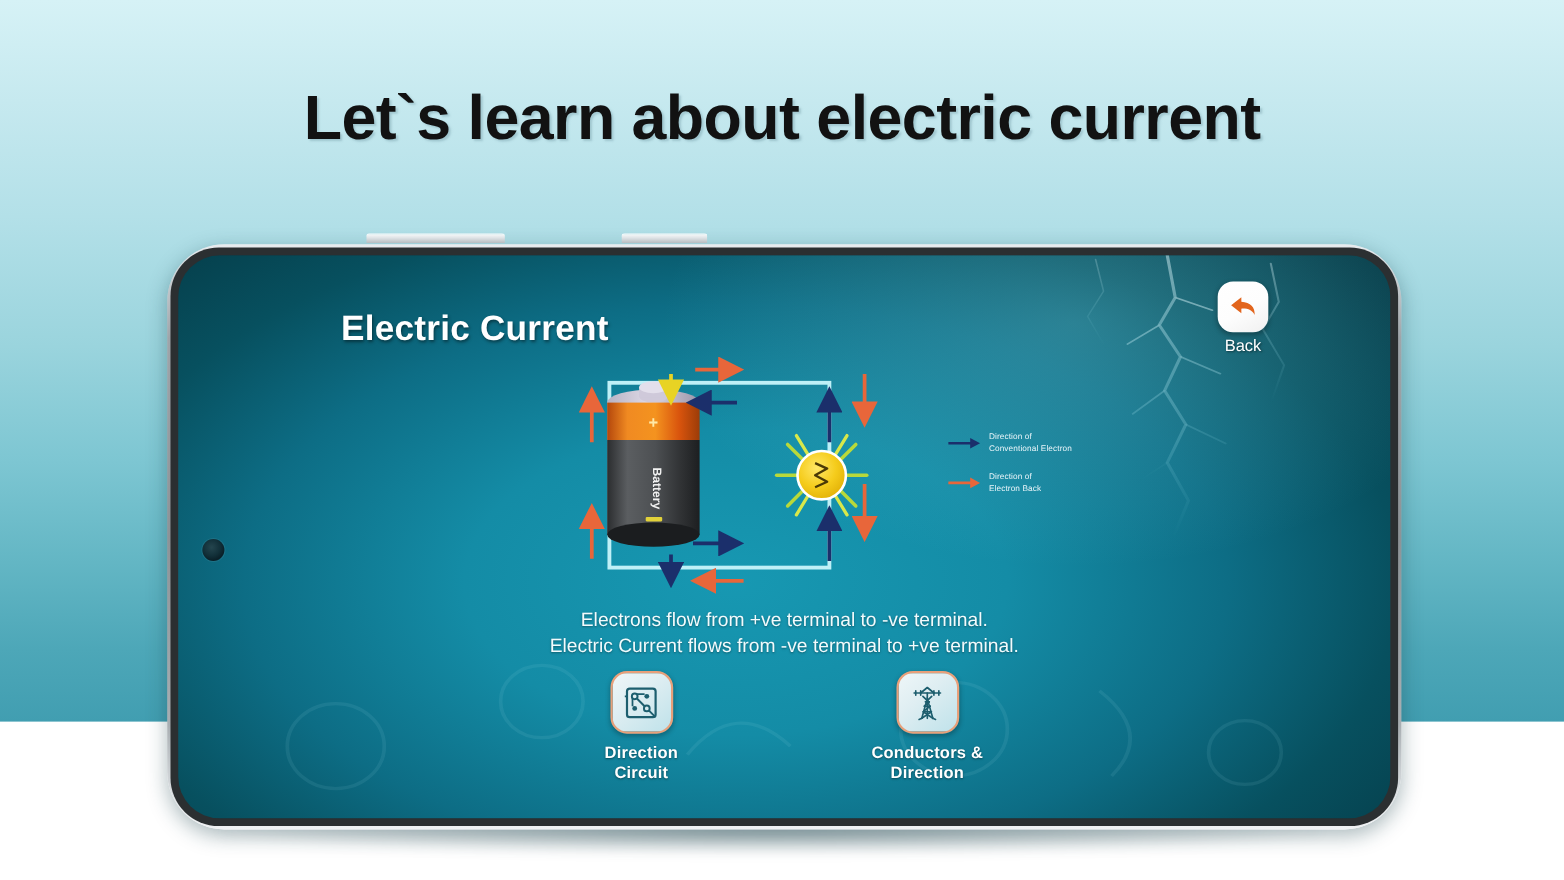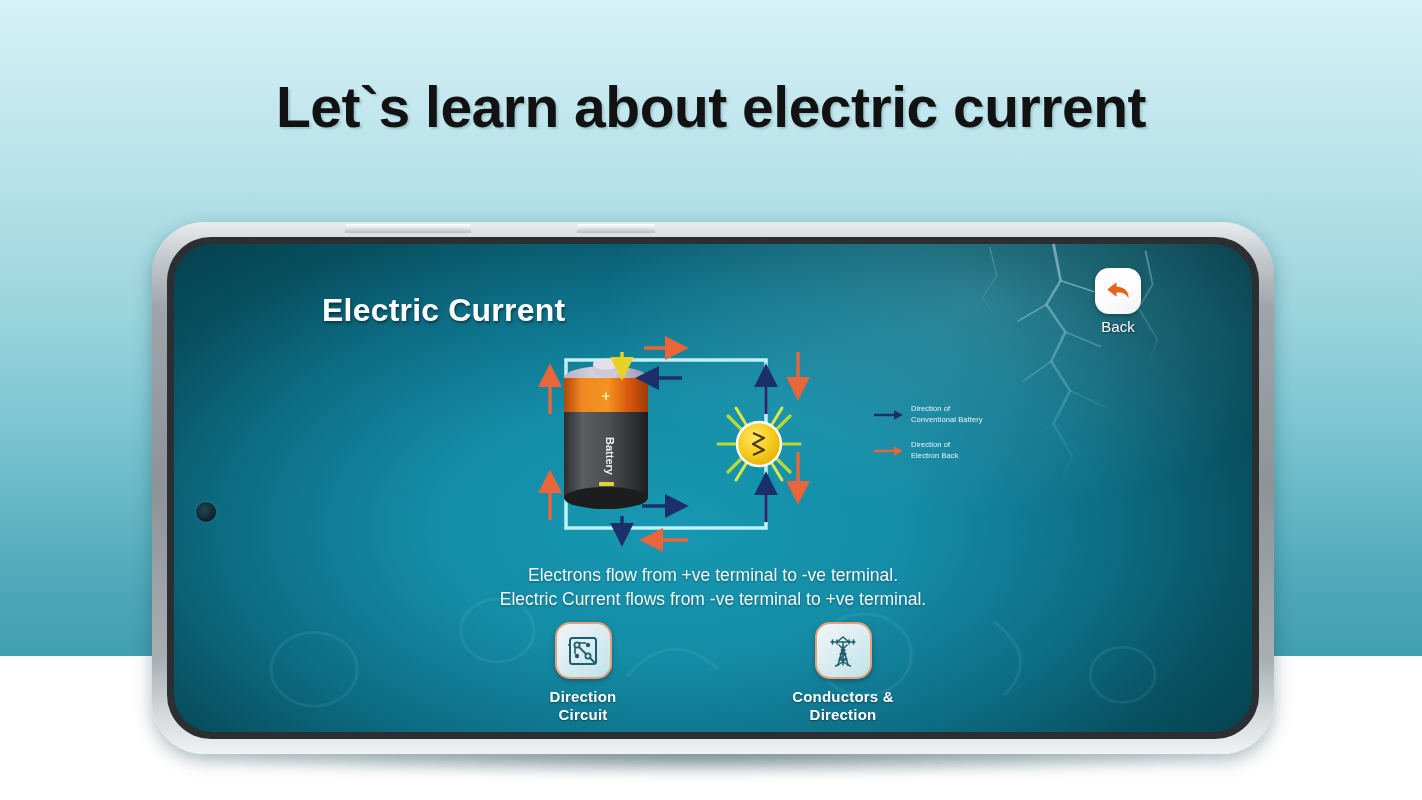--- a/index.html
+++ b/index.html
@@ -46,21 +46,21 @@
     background: radial-gradient(ellipse at 50% 40%, rgba(20,60,70,0.40) 0%, rgba(20,60,70,0.16) 45%, rgba(20,60,70,0) 75%);
     filter: blur(5px);
   }
   #phone {
     position: absolute;
     left: 152px; top: 222px;
     width: 1122px; height: 532px;
     border-radius: 52px;
     background: linear-gradient(180deg,#e9ecef 0%, #c3c8cc 7%, #9fa5aa 16%, #8d9397 50%, #a8aeb2 82%, #d7dbde 93%, #f0f2f4 100%);
     box-shadow: 0 6px 18px rgba(20,60,70,0.35);
-    padding: 15px;
+    padding: 3px;
   }
   #phone-inner {
     position: relative;
     width: 100%; height: 100%;
     border-radius: 44px;
     background: #2b2f31;
     padding: 7px;
   }
   .side-btn {
     position: absolute;
@@ -307,21 +307,21 @@
 
         <div id="legend">
 
           <div class="legend-row">
             <svg class="legend-arrow" viewBox="0 0 30 14">
               <line x1="0" y1="7" x2="21" y2="7" stroke="#1b2f6b" stroke-width="2.4"></line>
               <path d="M20,2.2 L29,7 L20,11.8 Z" fill="#1b2f6b"></path>
             </svg>
             <div class="legend-text">
               <div>Direction of</div>
-              <div>Conventional Battery</div>
+              <div>Conventional Electron</div>
             </div>
           </div>
 
           <div class="legend-row">
             <svg class="legend-arrow" viewBox="0 0 30 14">
               <line x1="0" y1="7" x2="21" y2="7" stroke="#e8663a" stroke-width="2.4"></line>
               <path d="M20,2.2 L29,7 L20,11.8 Z" fill="#e8663a"></path>
             </svg>
             <div class="legend-text">
               <div>Direction of</div>

